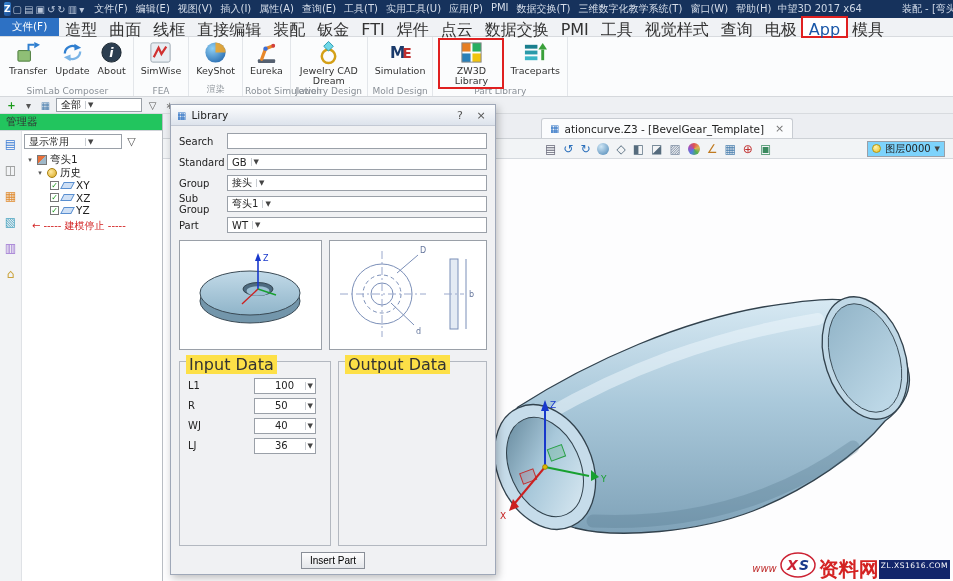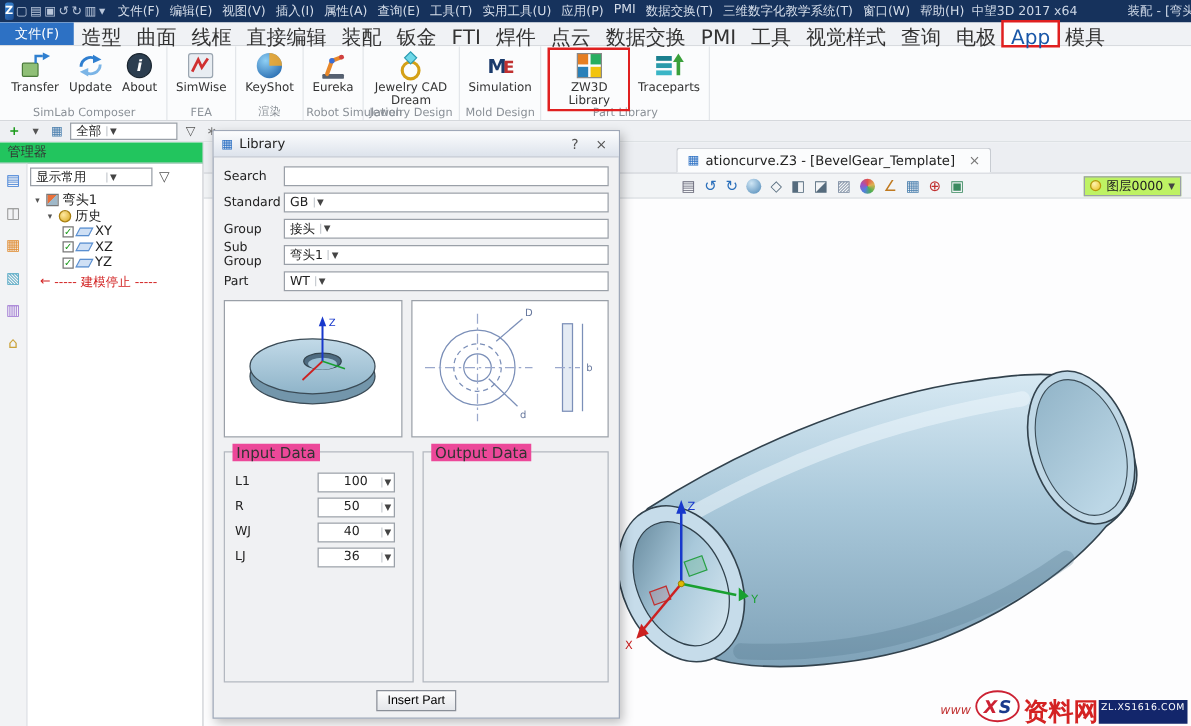--- a/index.html
+++ b/index.html
@@ -58,21 +58,21 @@
 
 .viewport{flex:1;display:flex;flex-direction:column;background:#fff;min-width:0;}
 .doc-tabbar{height:25px;background:#eceef2;border-bottom:1px solid #cdd1d6;display:flex;align-items:flex-end;padding-left:378px;}
 .doc-tab{display:flex;align-items:center;gap:5px;background:#fbfcfd;border:1px solid #c8ccd2;border-bottom:none;border-radius:3px 3px 0 0;padding:2px 8px;font-size:10.5px;height:20px;white-space:nowrap;}
 .doc-tab-icon{color:#2d71c4;font-size:10px;}
 .doc-close{color:#777;font-size:11px;margin-left:6px;cursor:default;}
 .vp-toolbar{height:20px;background:#f2f4f6;border-bottom:1px solid #d5d9de;display:flex;align-items:center;gap:7px;padding-left:382px;padding-right:8px;}
 .vp-icon{font-size:12px;line-height:1;cursor:default;}
 .sphere{width:12px;height:12px;border-radius:50%;background:radial-gradient(circle at 35% 30%,#cfe6f5,#4a85b5);display:inline-block;}
 .palette{width:12px;height:12px;border-radius:50%;background:conic-gradient(#e05050,#e0b050,#50b050,#5080e0,#a050c0,#e05050);display:inline-block;}
-.layer-combo{margin-left:auto;display:flex;align-items:center;gap:4px;border:1px solid #9aa0a8;background:#bef264;height:16px;padding:0 4px;font-size:10px;cursor:default;}
+.layer-combo{margin-left:auto;display:flex;align-items:center;gap:4px;border:1px solid #9aa0a8;background:#7dd3fc;height:16px;padding:0 4px;font-size:10px;cursor:default;}
 .bulb{width:9px;height:9px;border-radius:50%;background:radial-gradient(circle at 35% 30%,#fff3b0,#e8c020);border:1px solid #b8960c;display:inline-block;}
 .canvas{flex:1;position:relative;background:#fdfdfe;}
 .canvas svg.pipe{position:absolute;left:0;top:0;}
 
 
 .watermark{position:absolute;right:3px;bottom:2px;display:flex;align-items:flex-end;gap:2px;z-index:40;}
 .wm-www{color:#c03030;font-size:10px;margin-bottom:5px;font-style:italic;}
 .wm-col{display:flex;flex-direction:row;}
 .wm-name{color:#d42222;font-size:20px;font-weight:bold;line-height:1;}
 .wm-url{background:#13266b;color:#fff;font-size:7.5px;text-align:center;padding:1px 2px;letter-spacing:.5px;margin-top:1px;}
@@ -88,21 +88,21 @@
 .frow{display:flex;align-items:center;gap:4px;height:18px;flex:none;justify-content:space-between;}
 .frow .lab{width:44px;flex:none;}
 .frow .ctrl{flex:1;height:16px;}
 input.txt{width:100%;height:16px;border:1px solid #9aa0a8;font-size:10px;padding:0 3px;background:#fff;font-family:inherit;}
 .previews{display:flex;gap:7px;margin-top:3px;flex:none;}
 .pv{background:#fff;border:1px solid #9aa0a8;height:110px;}
 .pv.left{width:143px;}
 .pv.right{flex:1;}
 .gbrow{display:flex;gap:7px;margin-top:8px;flex:1;min-height:0;}
 .groupbox{border:1px solid #b3b8c0;position:relative;padding:14px 8px 6px;}
-.groupbox .gtitle{position:absolute;top:-7px;left:6px;background:#ec4899;padding:0 3px;font-size:12px;color:#333;}
+.groupbox .gtitle{position:absolute;top:-7px;left:6px;background:#fde047;padding:0 3px;font-size:16px;color:#333;}
 .gb-input{width:152px;}
 .gb-output{flex:1;}
 .prow{display:flex;align-items:center;height:19px;margin-bottom:1px;}
 .prow .plab{width:66px;}
 .spin{display:inline-flex;align-items:center;border:1px solid #9aa0a8;background:#fff;height:16px;width:62px;padding-left:20px;cursor:default;}
 .spin .dd{margin-left:auto;font-size:7px;border-left:1px solid #c9cdd2;padding:0 2px;color:#444;}
 .dlg-footer{height:28px;display:flex;justify-content:center;align-items:center;flex:none;}
 .btn{border:1px solid #8a8f98;background:linear-gradient(#fdfdfd,#e4e6ea);padding:2px 8px;font-size:10px;cursor:default;}
 </style>
 </head>

